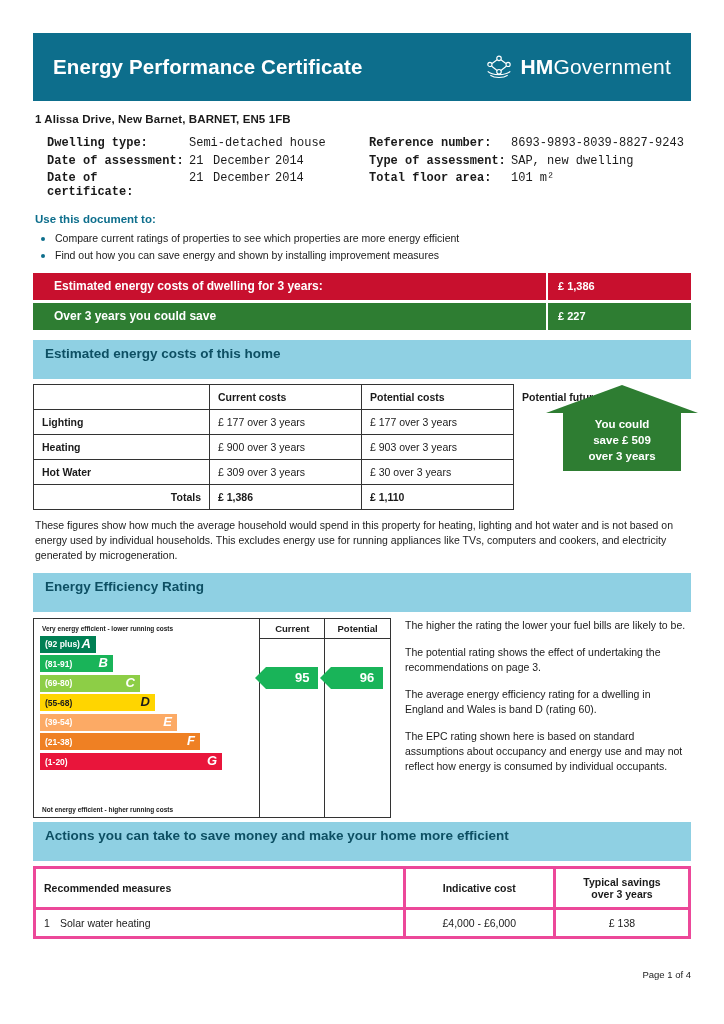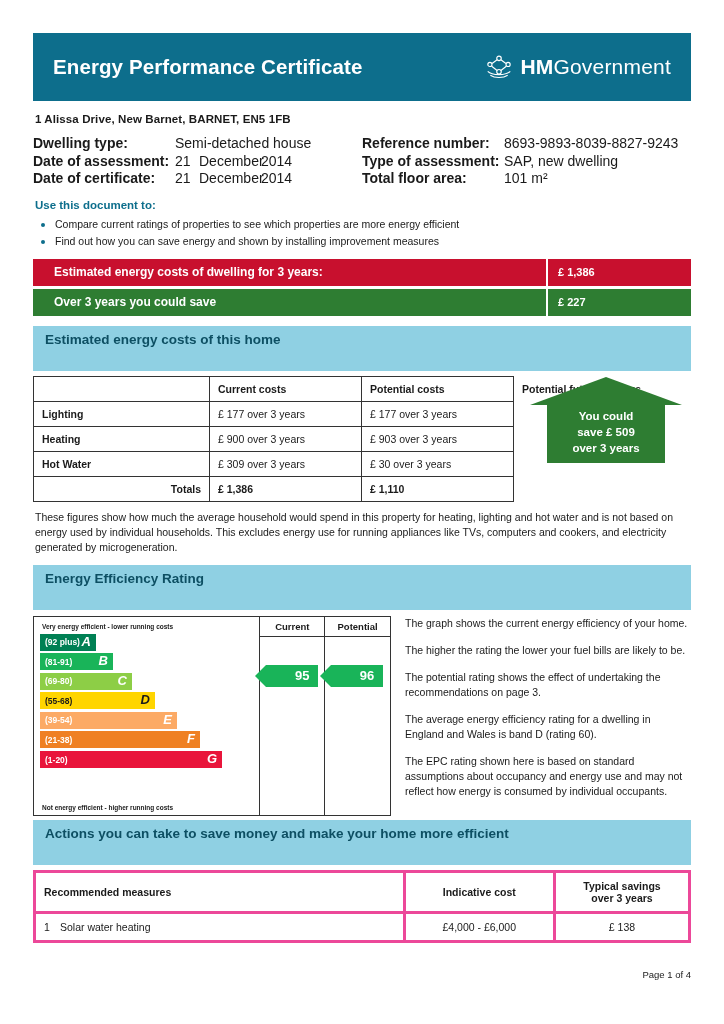--- a/index.html
+++ b/index.html
@@ -26,21 +26,21 @@
   }
   .hmgov { display:flex; align-items:center; gap:7px; }
   .crown { width:28px; height:26px; }
   .hmgov-text { color:#fff; font-size:21px; letter-spacing:0.2px; }
   .hmgov-text b { font-weight:bold; }
 
   
   .address { font-size:11.5px; font-weight:bold; margin:12px 0 11px 2px; letter-spacing:0.1px;}
 
   
-  .info { display:flex; font-size:14px; margin-left:0; }
+  .info { display:flex; font-size:12px; margin-left:14px;font-family:Liberation Mono, monospace; }
   .info-col { width:50%; }
   .info-row { display:flex; margin-bottom:3.5px; line-height:14px; }
   .info-label { width:142px; font-weight:bold; }
   .info-val { }
   .info-val .d1 { display:inline-block; width:24px; }
   .info-val .d2 { display:inline-block; width:62px; }
 
   .usedoc { color:#0d6e8c; font-weight:bold; font-size:11.5px; margin:10px 0 5px 2px; }
   .bullets { margin:0 0 0 2px; padding:0; list-style:none; font-size:10.5px; }
   .bullets li { position:relative; padding-left:20px; line-height:17px; }
@@ -53,40 +53,40 @@
   .banner { display:flex; height:27px; margin-top:9px; }
   .banner .lbl { flex:1; display:flex; align-items:center; padding-left:21px; color:#fff; font-weight:bold; font-size:12px; }
   .banner .val { width:145px; display:flex; align-items:center; padding-left:10px; color:#fff; font-weight:bold; font-size:11px; border-left:2px solid #fff; }
   .banner.red .lbl, .banner.red .val { background:#c8102e; }
   .banner.green .lbl, .banner.green .val { background:#2e7d32; }
   .banner.green { margin-top:3px; }
 
   
   .sectionbar {
     background:#8fd0e3; color:#0d4f63; font-size:13.5px; font-weight:bold;
-    padding:6px 0 24px 12px; margin-top:10px;
+    padding:6px 0 18px 12px; margin-top:10px;
   }
 
   
   .costs { width:100%; border-collapse:collapse; font-size:10.5px; margin-top:5px; table-layout:fixed; }
   .costs th, .costs td { border:1px solid #333; padding:6px 8px; vertical-align:middle; height:22px; }
   .costs th { font-weight:bold; text-align:left; }
   .costs .c1 { width:176px; }
   .costs .c2 { width:152px; }
   .costs .c3 { width:152px; }
   .costs .c4 { width:auto; border:none; }
   .costs .nb { border:none; }
   .costs td.label { font-weight:bold; }
   .costs td.totals { text-align:right; font-weight:bold; }
   .costs td.bold { font-weight:bold; }
 
   
   .savings-wrap { position:relative; height:100%; }
   .arrow {
-    position:absolute; left:8px; top:-30px; width:152px; height:84px;
+    position:absolute; left:24px; top:-30px; width:152px; height:84px;
   }
   .arrow .tri {
     width:0; height:0; margin:0 auto;
     border-left:76px solid transparent; border-right:76px solid transparent;
     border-bottom:28px solid #2e7d32;
   }
   .arrow .body {
     background:#2e7d32; color:#fff; text-align:center; font-weight:bold; font-size:11.5px;
     padding:3px 0 7px; line-height:16px; width:118px; margin:0 auto;
   }
@@ -252,21 +252,21 @@
         <div class="chart-bars">
           <div class="vg-top">Very energy efficient - lower running costs</div>
           <div class="bar" style="width:56px;background:#008054">
                 <span class="rng">(92 plus)</span>
                 <span class="ltr">A</span>
               </div>
           <div class="bar" style="width:73px;background:#19b459">
                 <span class="rng">(81-91)</span>
                 <span class="ltr">B</span>
               </div>
-          <div class="bar" style="width:92px;background:#8dce46">
+          <div class="bar" style="width:100px;background:#8dce46">
                 <span class="rng">(69-80)</span>
                 <span class="ltr">C</span>
               </div>
           <div class="bar" style="width:115px;background:#ffd500;color:#1a1a1a">
                 <span class="rng">(55-68)</span>
                 <span class="ltr">D</span>
               </div>
           <div class="bar" style="width:137px;background:#fcaa65">
                 <span class="rng">(39-54)</span>
                 <span class="ltr">E</span>
@@ -291,21 +291,20 @@
         <div class="col-pot">
           <div class="colhdr">Potential</div>
           <div class="tag" style="top:48px;background:#19b459;">
             <span style="position:absolute;left:-11px;top:0;border-top:11px solid transparent;border-bottom:11px solid transparent;border-right:11px solid #19b459;"></span>
             <span>96</span>
           </div>
         </div>
       </div>
     </div>
     <div class="eer-right">
-      <p>The graph shows the current energy efficiency of your home.</p>
       <p>The higher the rating the lower your fuel bills are likely to be.</p>
       <p>The potential rating shows the effect of undertaking the recommendations on page 3.</p>
       <p>The average energy efficiency rating for a dwelling in England and Wales is band D (rating 60).</p>
       <p>The EPC rating shown here is based on standard assumptions about occupancy and energy use and may not reflect how energy is consumed by individual occupants.</p>
     </div>
   </div>
 
   <div class="sectionbar" style="margin-top:4px;">Actions you can take to save money and make your home more efficient</div>
   <table class="actions">
     <tbody>

